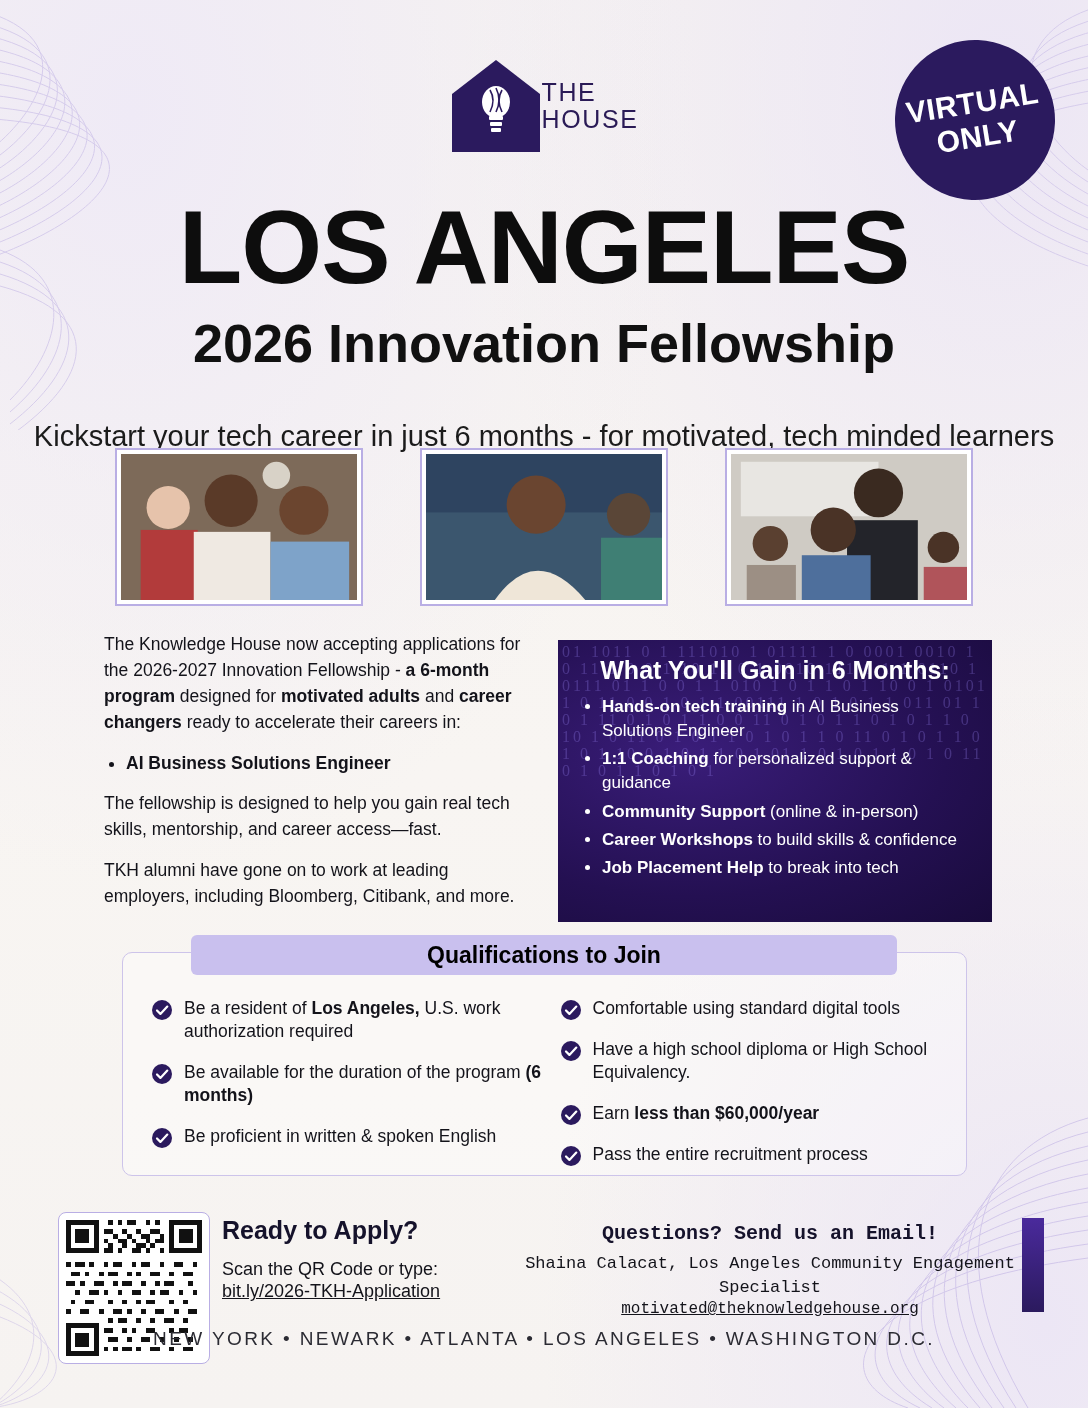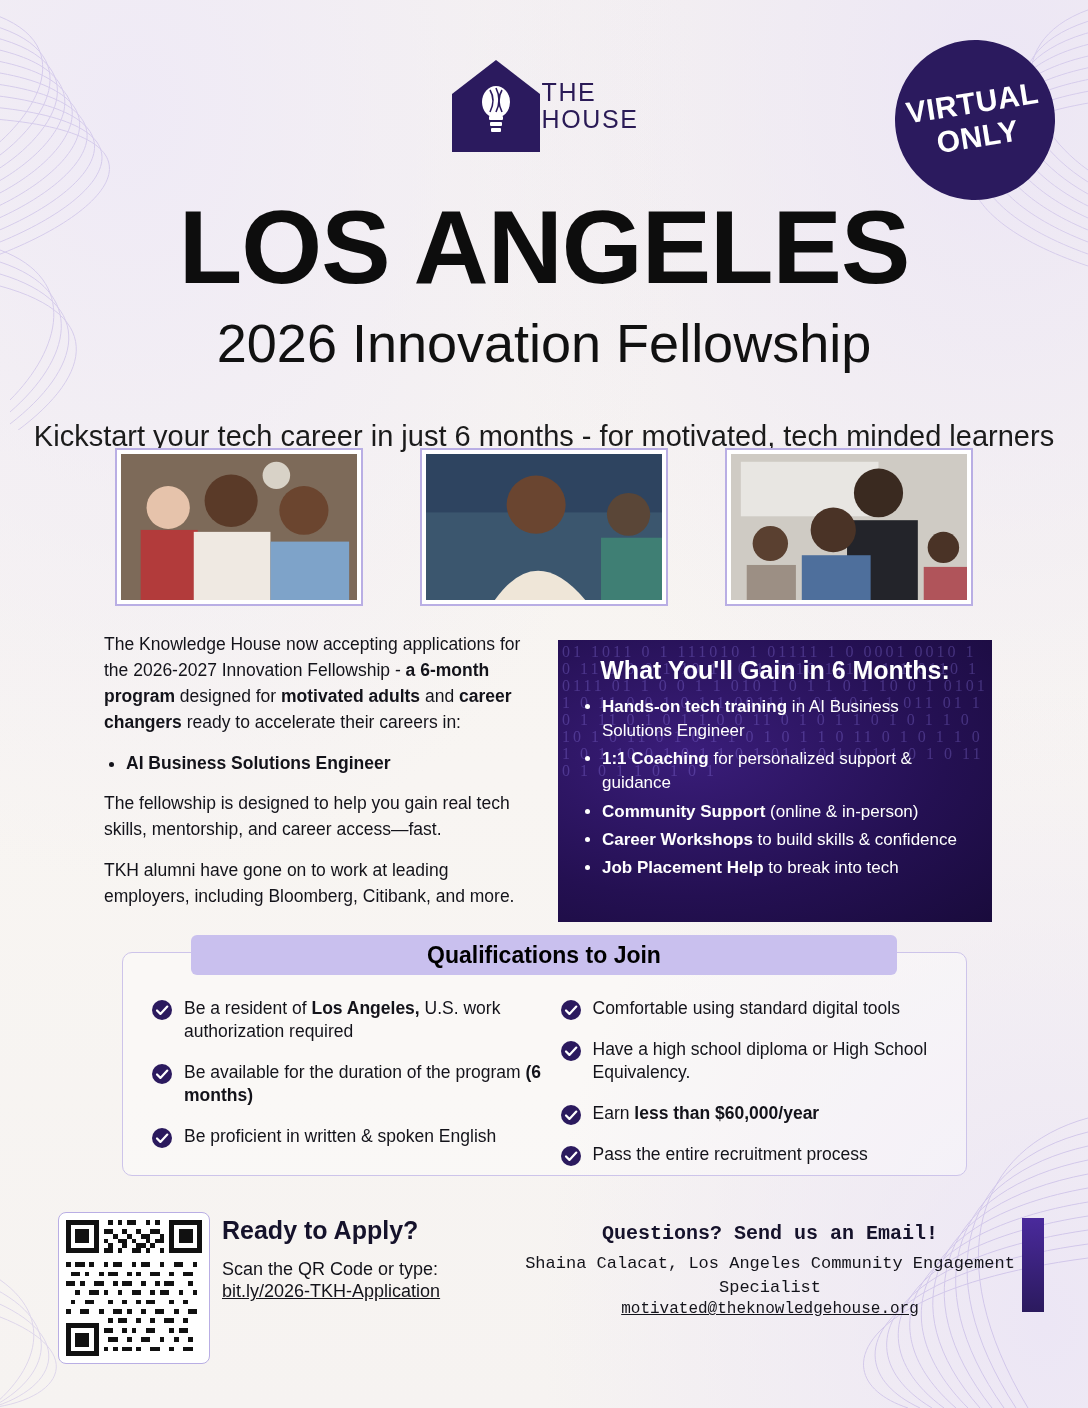--- a/index.html
+++ b/index.html
@@ -45,21 +45,21 @@
   .virtual-badge .vb1 { font-size: 30px; font-weight: 800; letter-spacing: .5px; }
   .virtual-badge .vb2 { font-size: 30px; font-weight: 800; letter-spacing: .5px; }
 
   .title-main {
     position: absolute; top: 188px; left: 0; width: 1088px;
     text-align: center; font-size: 104px; font-weight: 800;
     letter-spacing: -1px; color: #0d0d0d;
   }
   .title-sub {
     position: absolute; top: 312px; left: 0; width: 1088px;
-    text-align: center; font-size: 54px; font-weight: 400; color: #111;
+    text-align: center; font-size: 54px; font-weight: 700; color: #111;
   }
   .tagline {
     position: absolute; top: 388px; left: 0; width: 1088px;
     text-align: center; font-size: 29px; color: #1b1b1b; font-weight: 400; margin-top: 32px;
   }
 
   
   .photos { position: absolute; top: 448px; left: 0; width: 1088px; display: flex; justify-content: center; gap: 57px; }
   .photo {
     width: 248px; height: 158px; padding: 4px;
@@ -491,13 +491,14 @@
   </div>
 
   <div class="purple-bar"></div>
 
   <div class="questions">
     <h4>Questions? Send us an Email!</h4>
     <p>Shaina Calacat, Los Angeles Community Engagement Specialist</p>
     <a href="#">motivated@theknowledgehouse.org</a>
   </div>
 
+  <div class="cities">NEW YORK  •  NEWARK  •  ATLANTA  •  LOS ANGELES  •  WASHINGTON D.C.</div>
 </div>
 
 </body></html>

